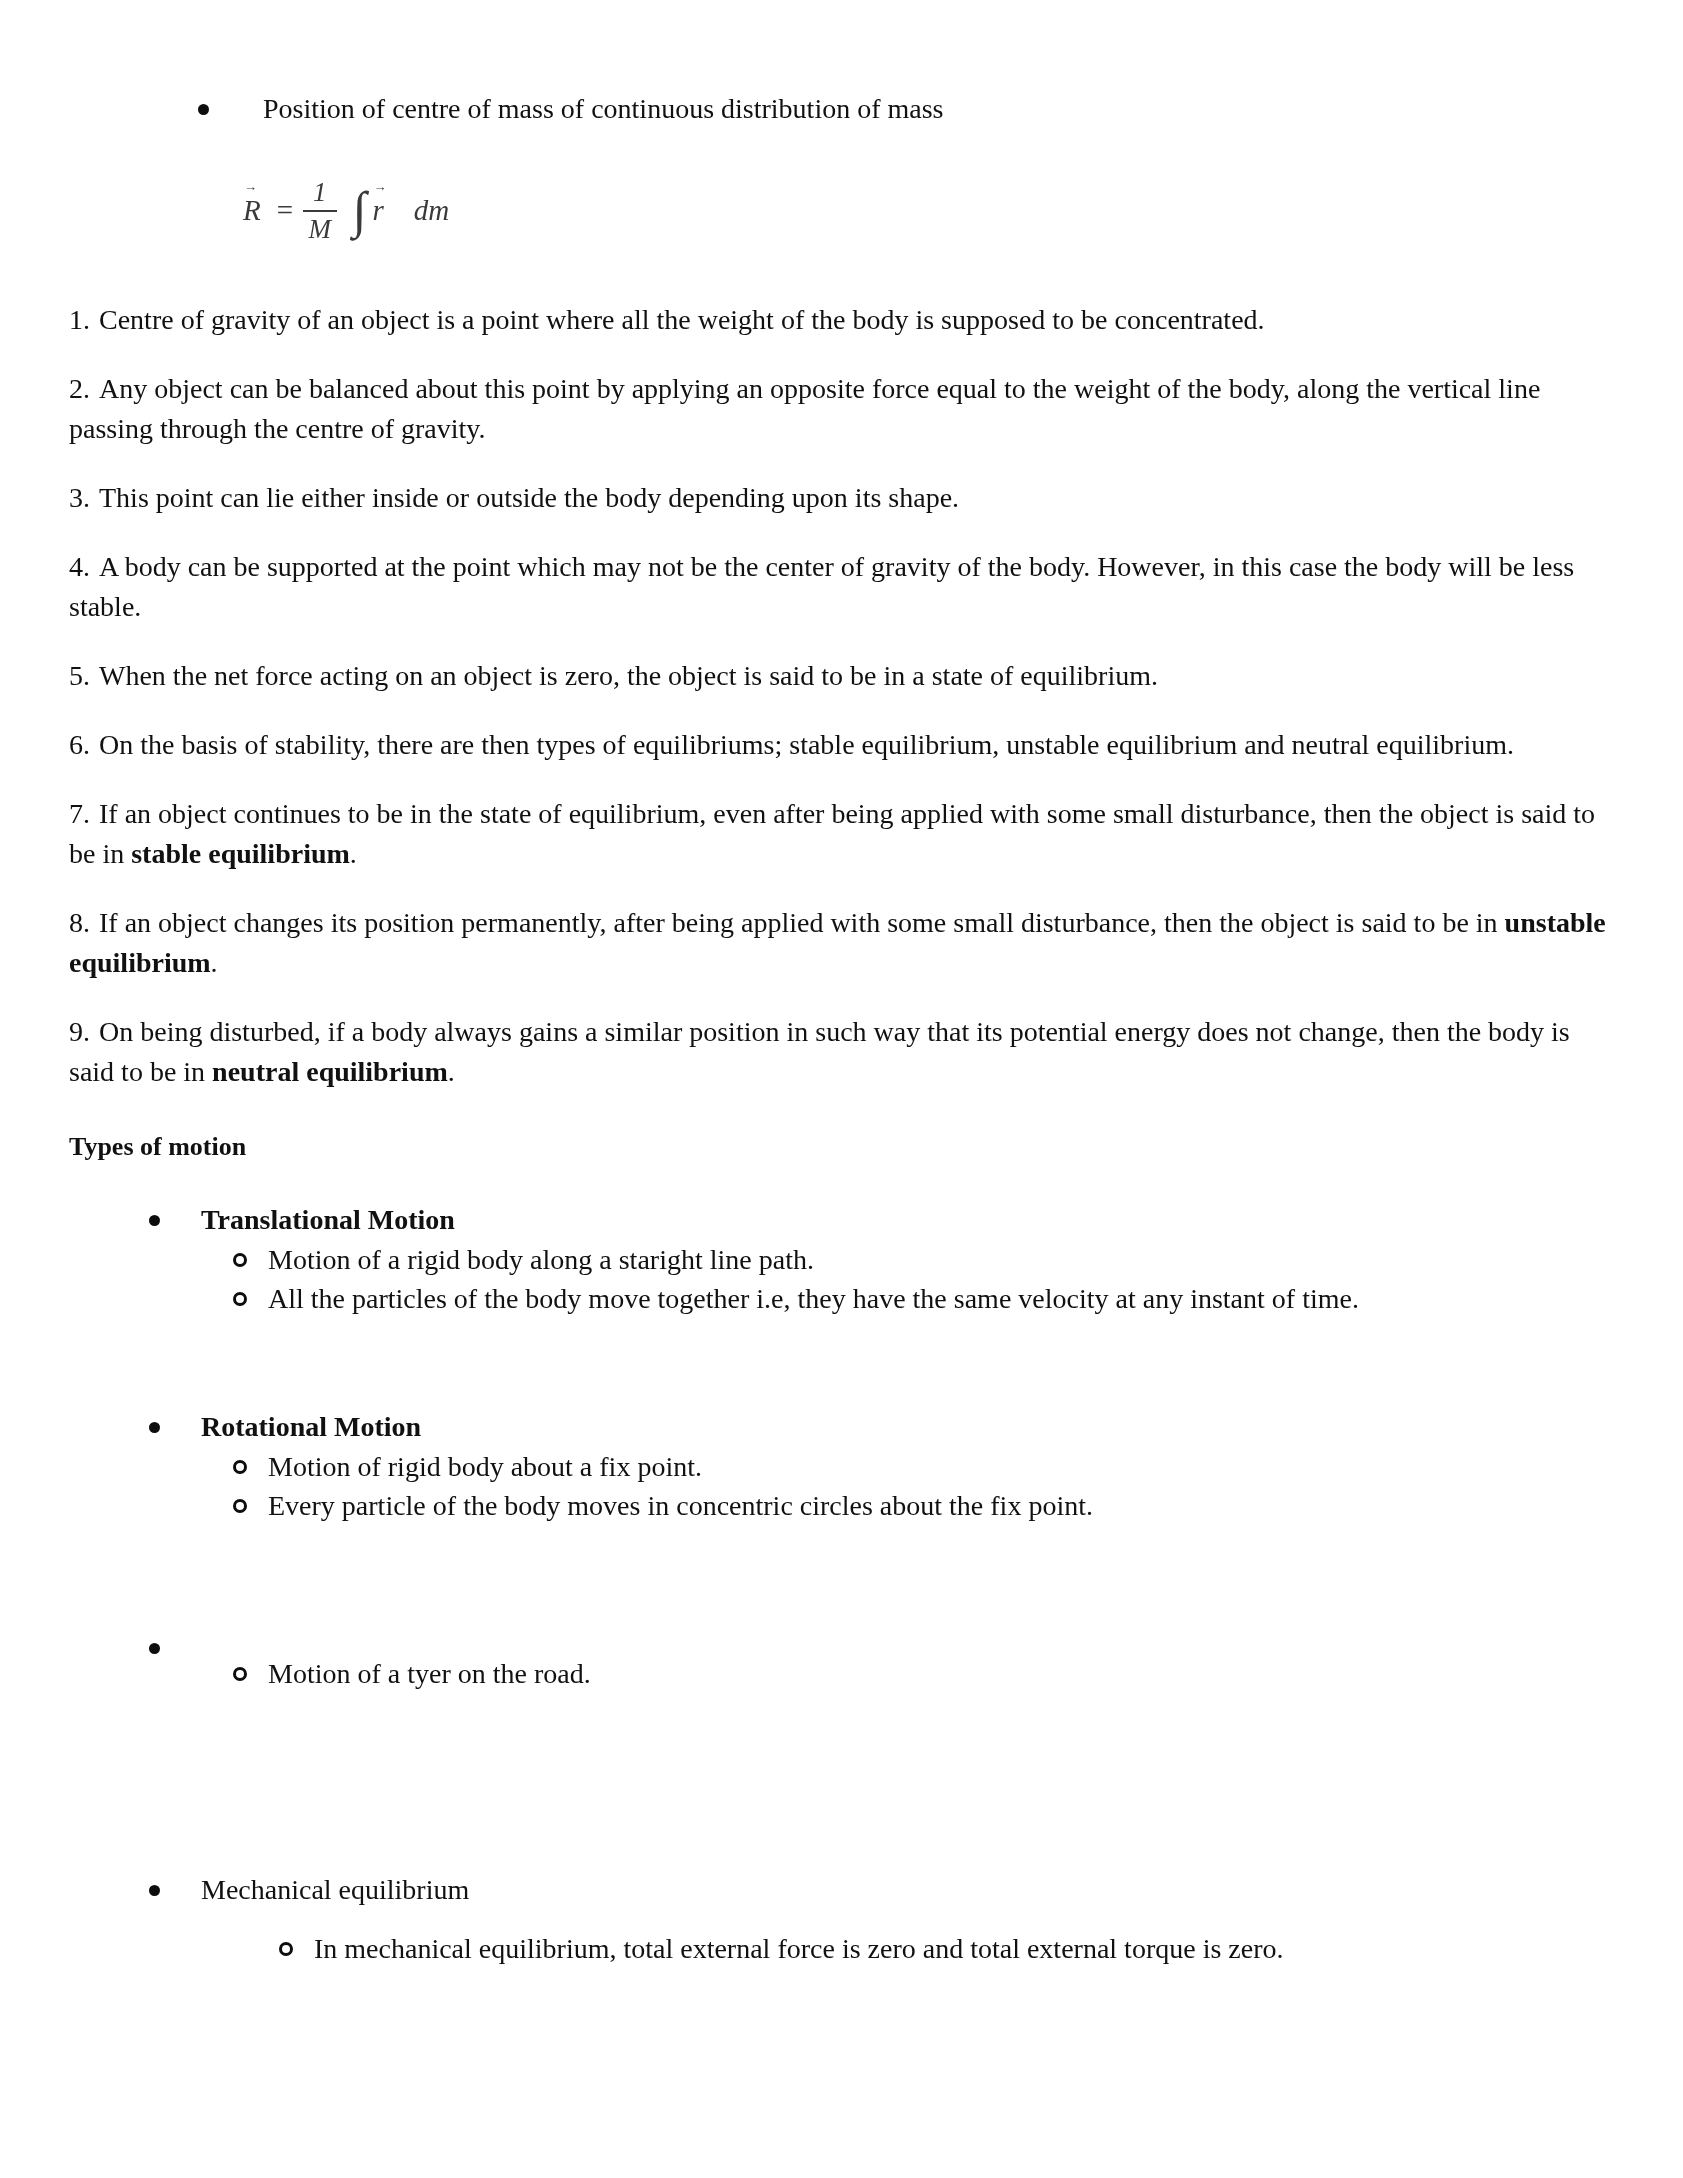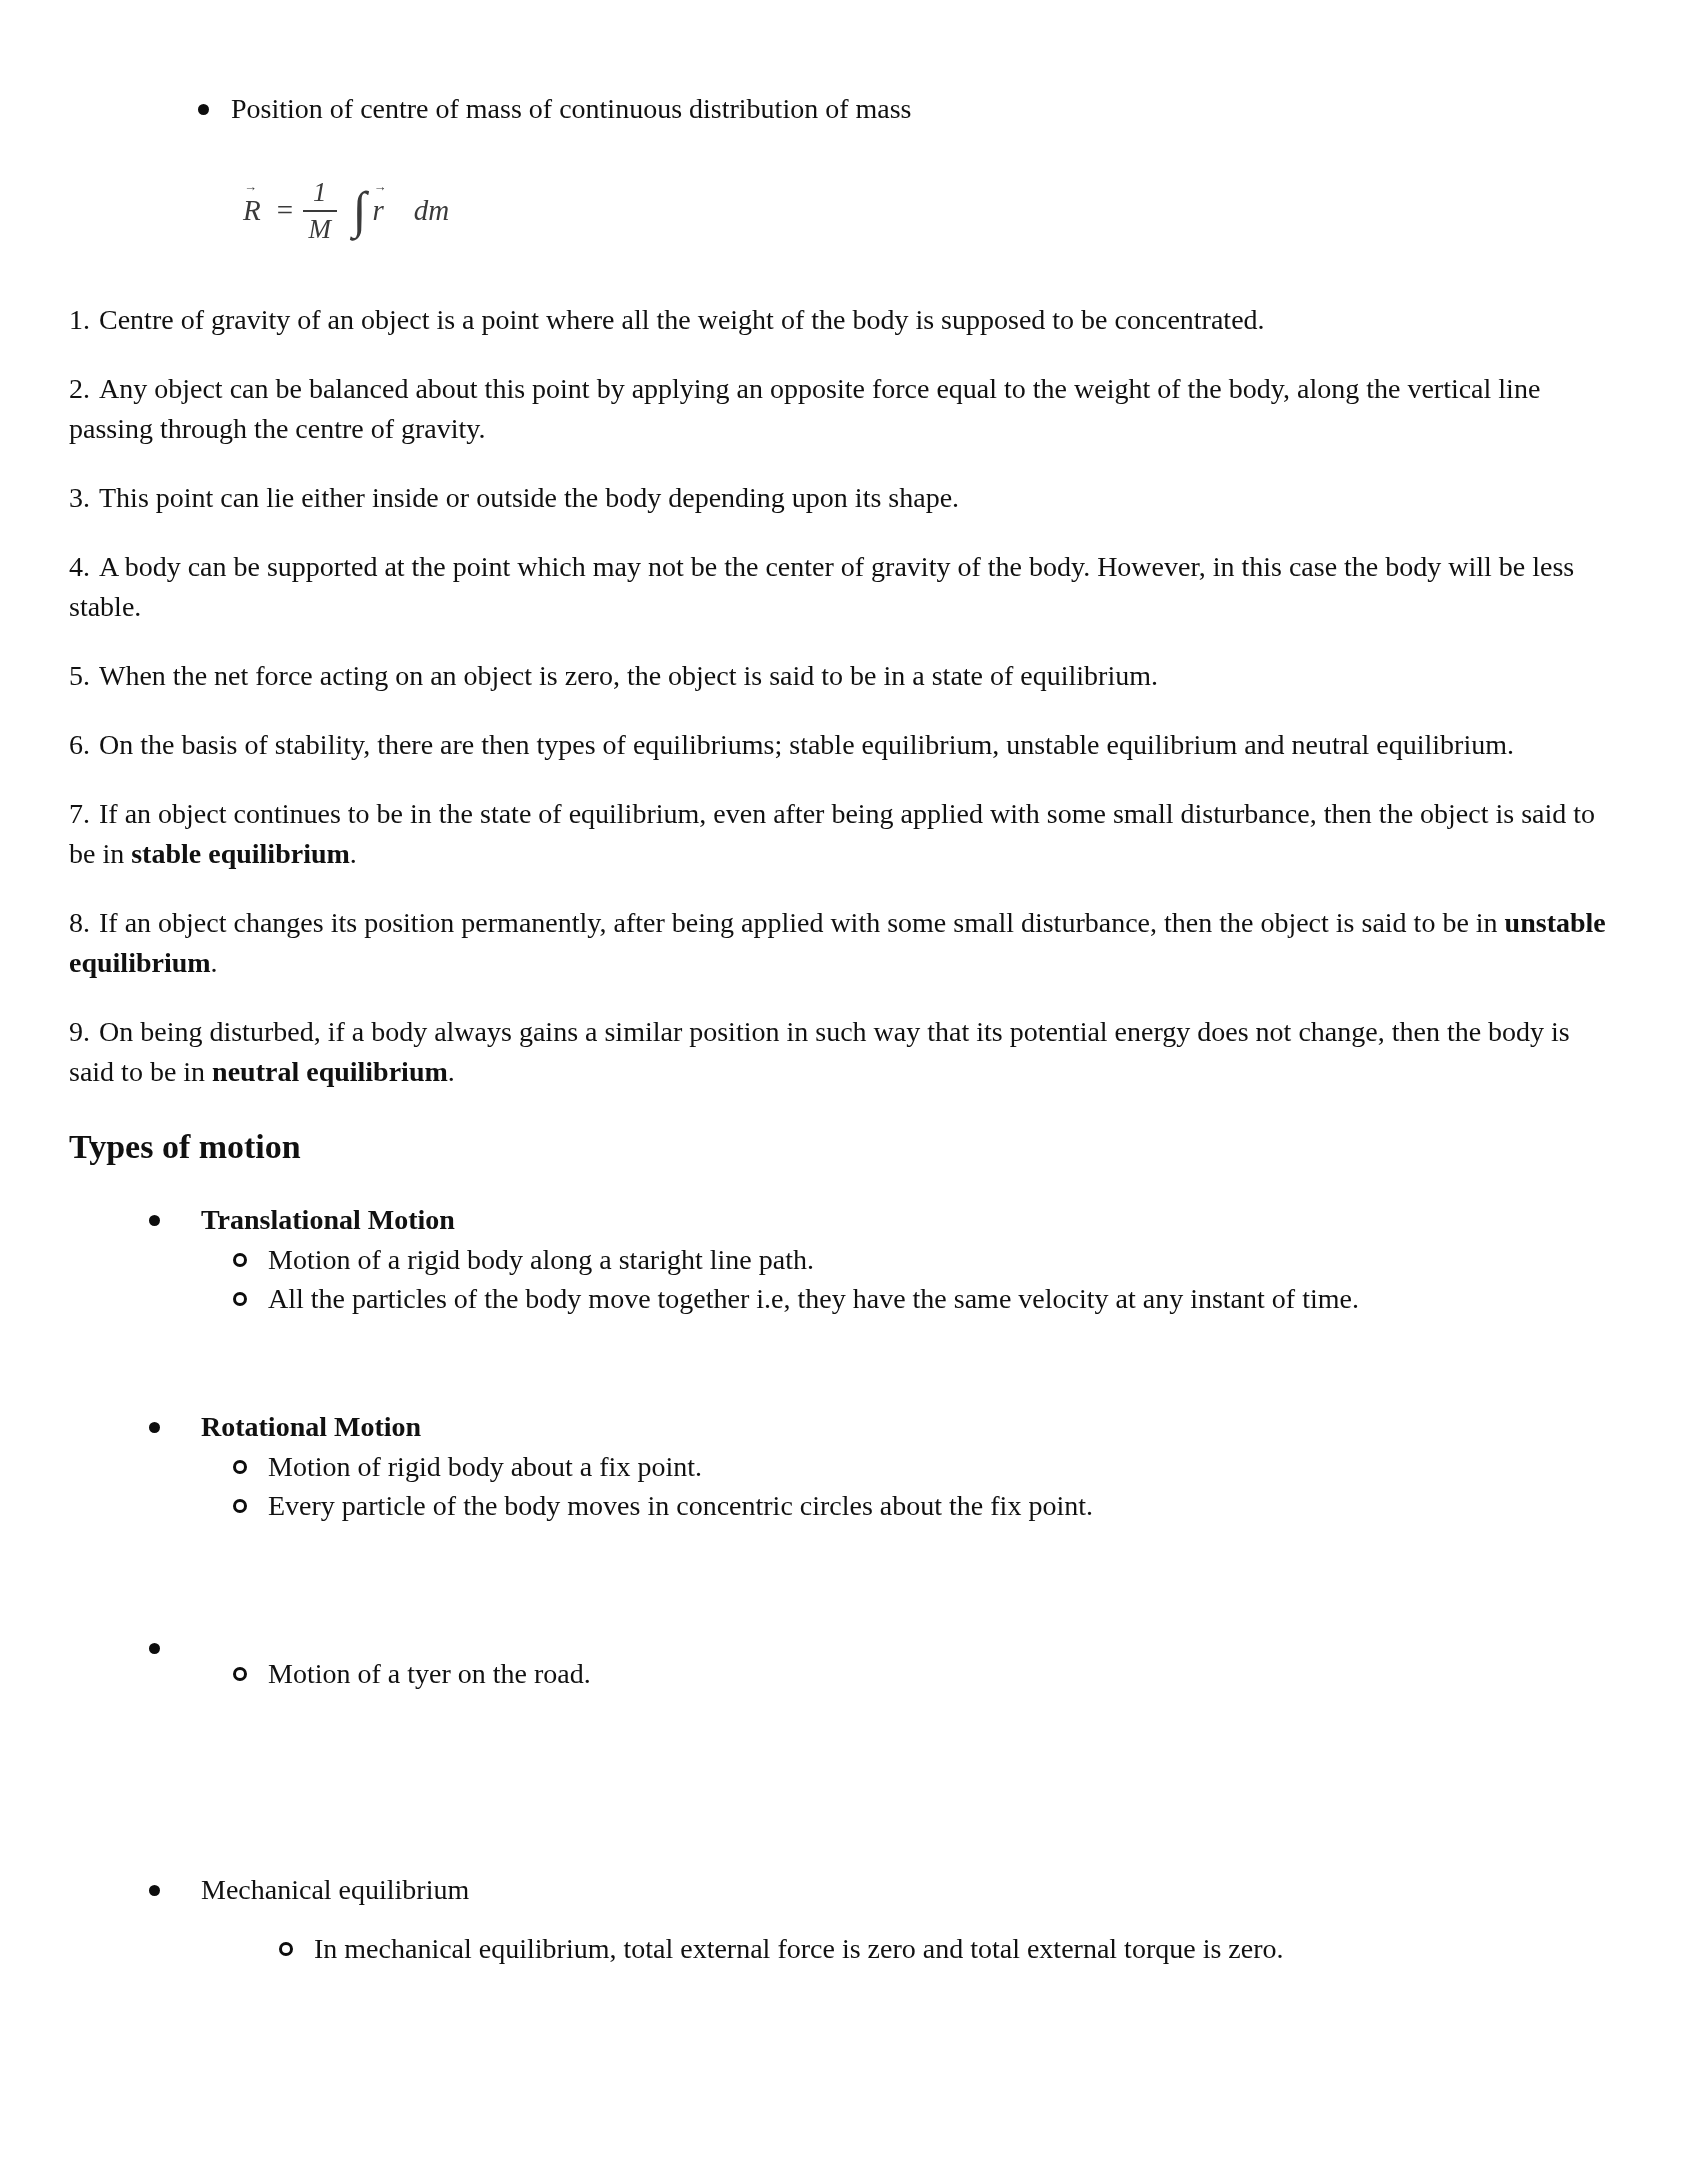--- a/index.html
+++ b/index.html
@@ -7,21 +7,21 @@
     width: 1683px; height: 2178px;
     background: #ffffff;
     font-family: "Liberation Serif", "DejaVu Serif", serif;
     font-size: 28px;
     color: #111111;
     overflow: hidden;
   }
   .page { padding: 89px 69px 0 69px; width: 1544px; }
 
   
-  .intro-row { display: flex; margin-left: 129px; line-height: 40px; }
+  .intro-row { display: flex; margin-left: 129px; line-height: 40px; gap: 32px; }
   .dot {
     flex: 0 0 auto; width: 11px; height: 11px; border-radius: 50%;
     background: #0d0d0d; margin-top: 15px; margin-right: 22px;
   }
 
   
   .formula {
     margin: 42px 0 0 174px;
     display: flex; align-items: center;
     color: #3a3a3a; font-size: 29px; height: 79px;
@@ -39,21 +39,21 @@
   .f-dm { font-style: italic; margin-left: 24px; }
 
   
   .para { line-height: 40px; margin: 0 0 29px 0; }
   .para:first-of-type { margin-top: 50px; }
   .num-label { margin-right: 9px; }
   .seg-bold { font-weight: bold; }
 
   
   .section-heading {
-    font-weight: bold; font-size: 34px; line-height: 40px;
+    font-weight: bold; font-size: 26px; line-height: 40px;
     margin: 35px 0 0 0;
   }
   .group { margin-top: 89px; }
   .group.first { margin-top: 33px; }
   .group.combo { margin-top: 103px; }
   .group.mech { margin-top: 177px; }
   .group-title-row { display: flex; margin-left: 80px; line-height: 40px; gap: 18px; }
   .group-title-row .dot { margin-right: 23px; }
   .group-title { font-weight: bold; }
   .group.mech .group-title { font-weight: normal; }

